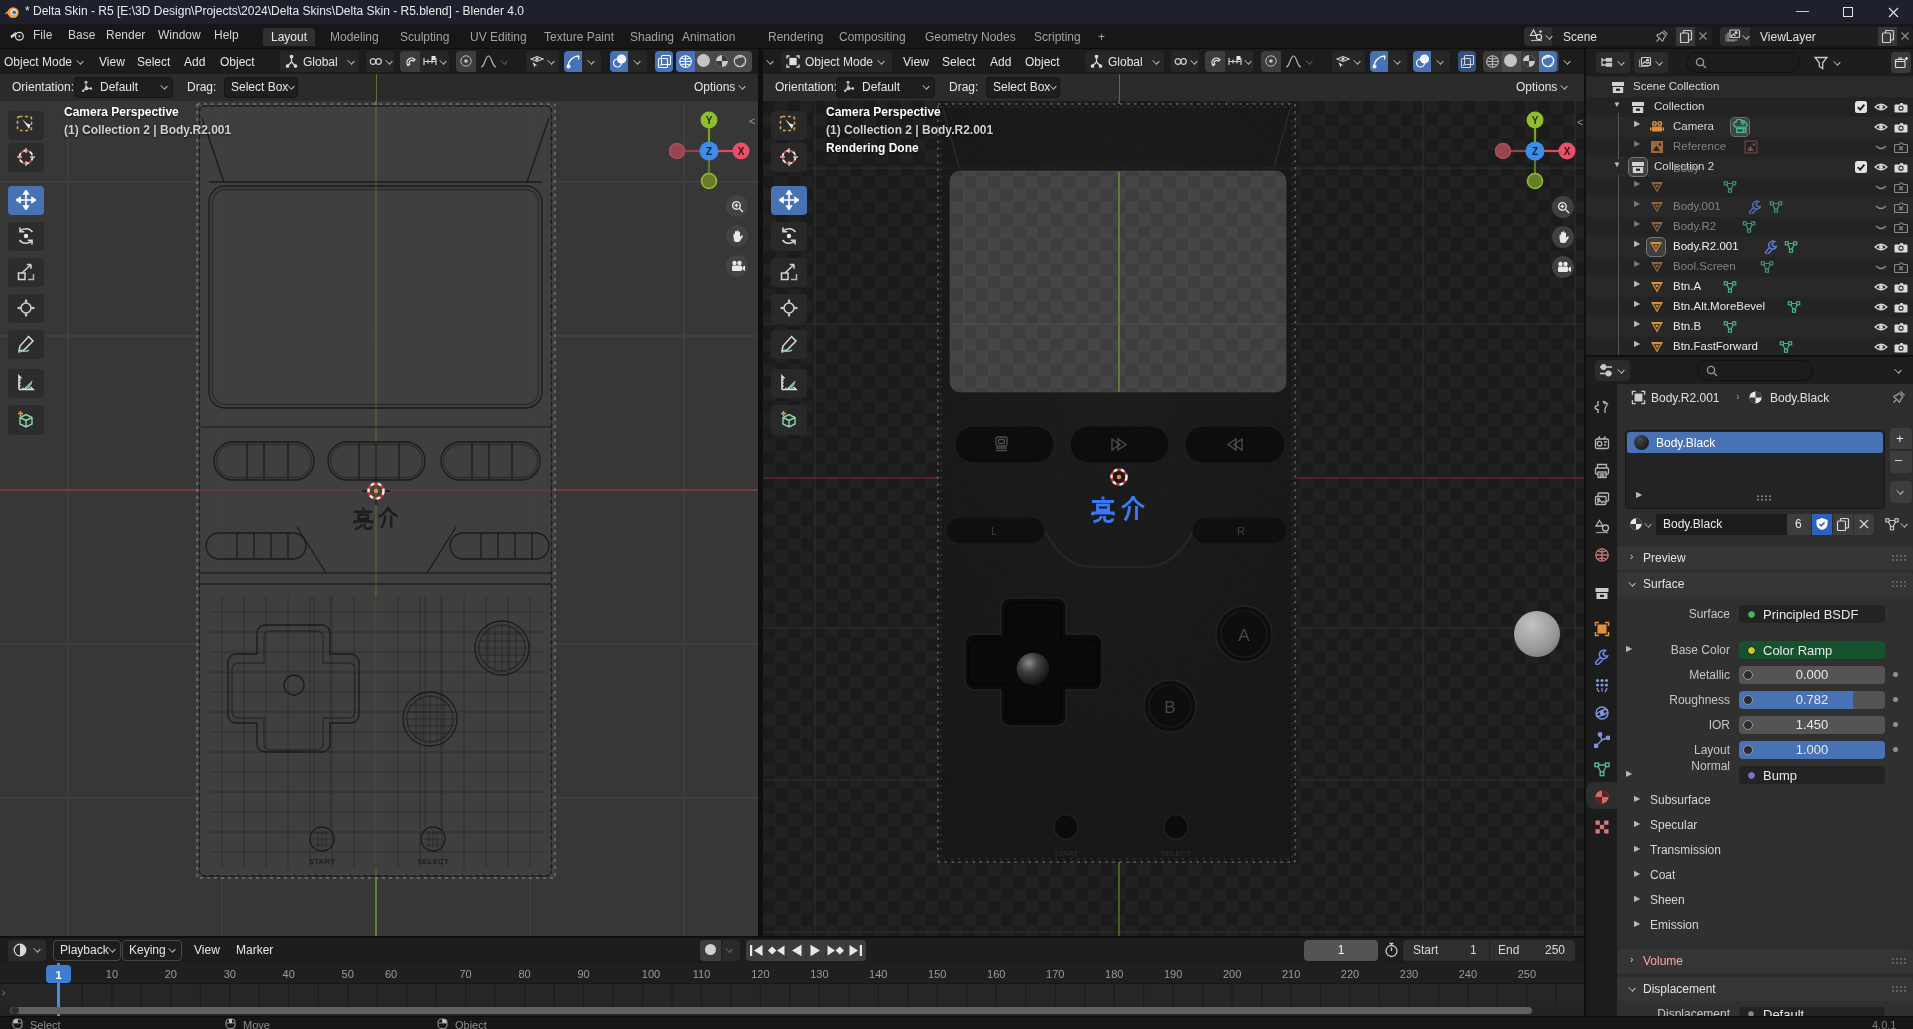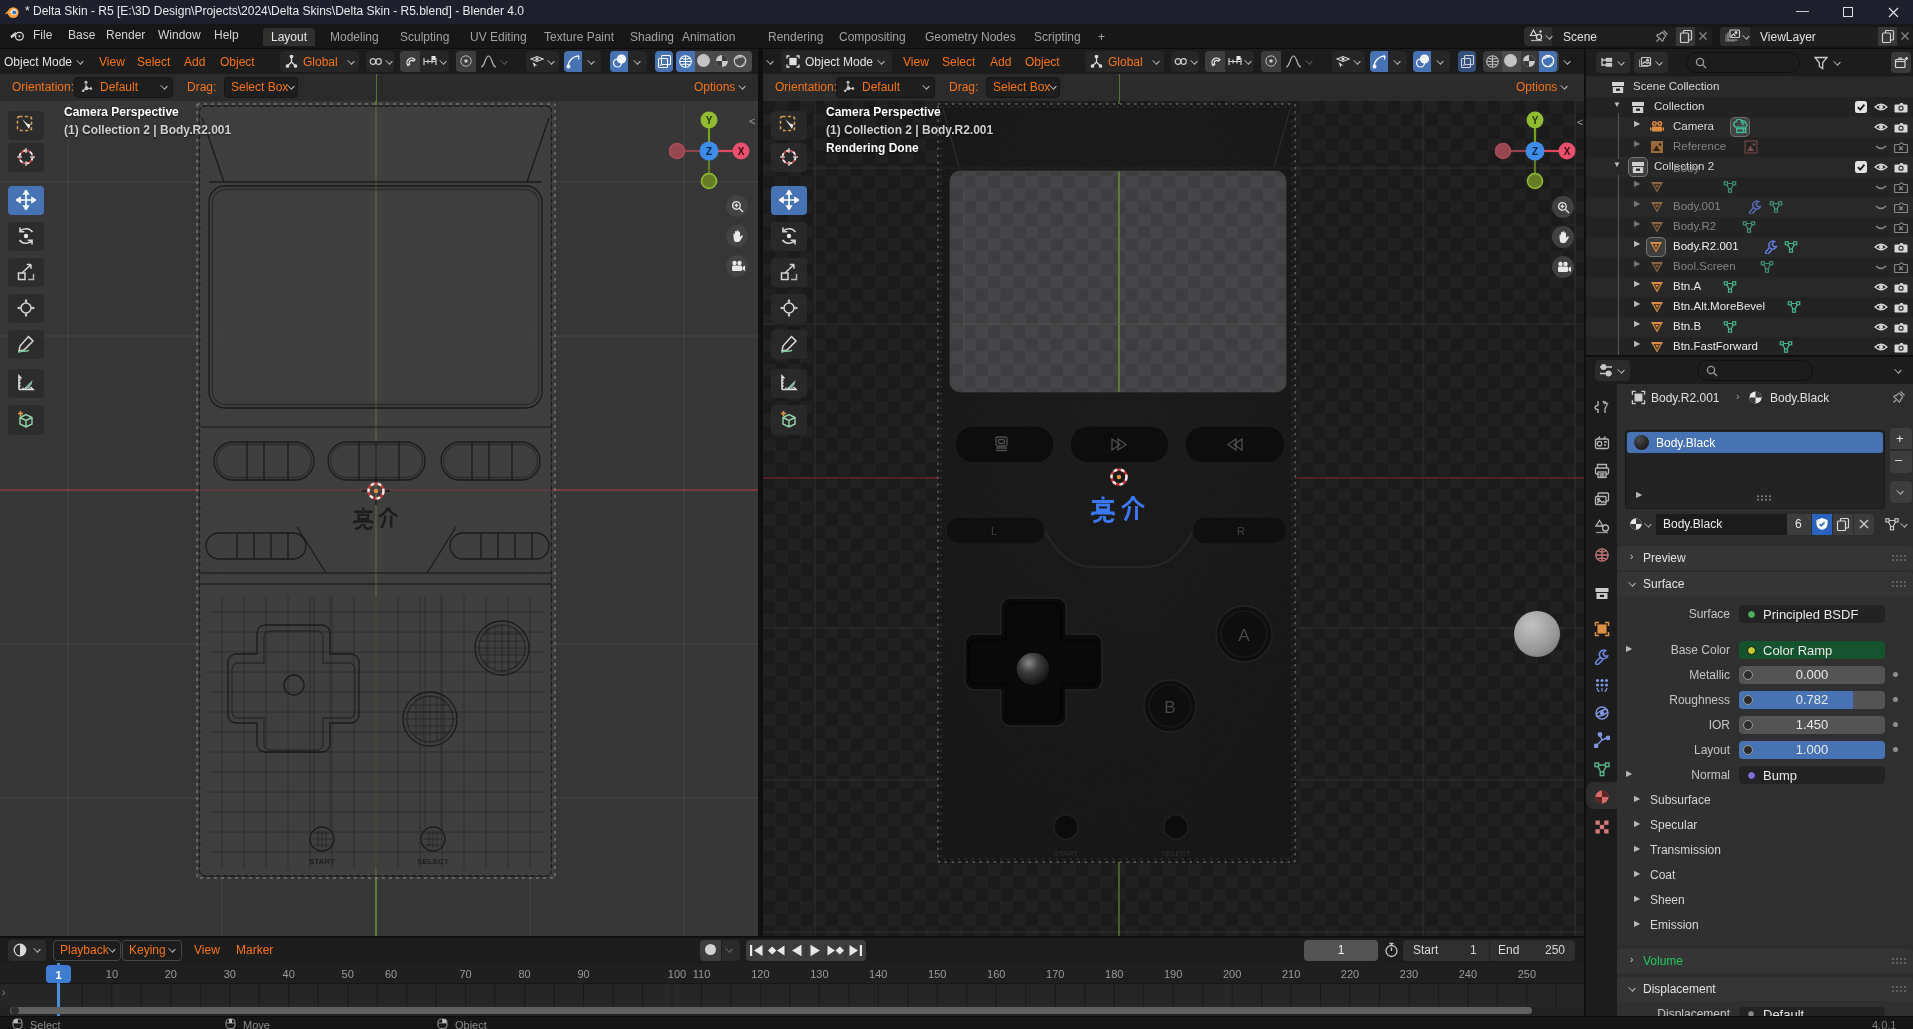--- a/index.html
+++ b/index.html
@@ -1,18 +1,18 @@
 <!DOCTYPE html>
 <html><head><meta charset="utf-8"><style>
 *{margin:0;padding:0;box-sizing:border-box}
 html,body{width:1913px;height:1029px;overflow:hidden;background:#101010}
 body{font-family:"Liberation Sans",sans-serif;-webkit-font-smoothing:antialiased}
 #root{position:absolute;left:0;top:0;width:1913px;height:1029px;background:#0f0f0f}
 .abs{position:absolute}
-.txt{color:#f97316;font-size:12px;white-space:nowrap}
+.txt{color:#e5e5e5;font-size:12px;white-space:nowrap}
 .cvv{position:absolute;width:9px;height:8px}
 .cvv::before{content:"";position:absolute;left:1px;top:0px;width:5px;height:5px;border-right:1.6px solid #c2c2c2;border-bottom:1.6px solid #c2c2c2;transform:rotate(45deg) scale(1,.75)}
 svg{display:block}
 
 #titlebar{left:0;top:0;width:1913px;height:24px;background:#1e212d;color:#e9e9ec;font-size:12px}
 #topbar{left:0;top:24px;width:1913px;height:25px;background:#171717;border-bottom:1px solid #0d0d0d}
 .menuitem{position:absolute;top:4px;font-size:12px;color:#d2d2d2}
 .wstab{position:absolute;top:3.5px;font-size:12px;color:#a2a2a2;padding:2px 8px;border-radius:4px 4px 0 0}
 .wstab.active{background:#30302f;color:#e8e8e8}
 
@@ -1382,41 +1382,41 @@
     <span class="plabel" style="left:34px;top:336px">Roughness</span>
     <div class="pwidget" style="top:334px;background:linear-gradient(90deg,#4772b3 0 78%,#545454 78%);text-align:center"><span class="abs" style="left:4px;top:4px;width:10px;height:10px;border-radius:50%;background:#2c2c2c;border:1.5px solid #9a9a9a"></span><span style="line-height:18px">0.782</span></div>
     <span class="abs" style="left:307px;top:340px;width:5px;height:5px;border-radius:50%;background:#8f8f8f"></span>
     <span class="plabel" style="left:34px;top:361px">IOR</span>
     <div class="pwidget" style="top:359px;background:#545454;text-align:center"><span class="abs" style="left:4px;top:4px;width:10px;height:10px;border-radius:50%;background:#2c2c2c;border:1.5px solid #9a9a9a"></span><span style="line-height:18px">1.450</span></div>
     <span class="abs" style="left:307px;top:365px;width:5px;height:5px;border-radius:50%;background:#8f8f8f"></span>
     <span class="plabel" style="left:34px;top:386px">Layout</span>
     <div class="pwidget" style="top:384px;background:#4772b3;text-align:center"><span class="abs" style="left:4px;top:4px;width:10px;height:10px;border-radius:50%;background:#2c2c2c;border:1.5px solid #9a9a9a"></span><span style="line-height:18px">1.000</span></div>
     <span class="abs" style="left:307px;top:390px;width:5px;height:5px;border-radius:50%;background:#8f8f8f"></span>
     <span class="abs" style="left:40px;top:412px;color:#b9b9b9;font-size:8px">▶</span>
-    <span class="plabel" style="left:34px;top:411px">Normal</span>
+    <span class="plabel" style="left:34px;top:402px">Normal</span>
     <div class="pwidget" style="top:409px;background:#232323">
         <span class="abs" style="left:8px;top:5px;width:9px;height:9px;border-radius:50%;background:#7a72d8;border:1px solid #111"></span>
         <span class="abs" style="left:24px;top:2px">Bump</span>
       </div>
     <span class="abs" style="left:48px;top:437px;color:#b9b9b9;font-size:8px">▶</span>
     <span class="abs txt" style="left:64px;top:436px;color:#d5d5d5">Subsurface</span>
     <span class="abs" style="left:48px;top:462px;color:#b9b9b9;font-size:8px">▶</span>
     <span class="abs txt" style="left:64px;top:461px;color:#d5d5d5">Specular</span>
     <span class="abs" style="left:48px;top:487px;color:#b9b9b9;font-size:8px">▶</span>
     <span class="abs txt" style="left:64px;top:486px;color:#d5d5d5">Transmission</span>
     <span class="abs" style="left:48px;top:512px;color:#b9b9b9;font-size:8px">▶</span>
     <span class="abs txt" style="left:64px;top:511px;color:#d5d5d5">Coat</span>
     <span class="abs" style="left:48px;top:537px;color:#b9b9b9;font-size:8px">▶</span>
     <span class="abs txt" style="left:64px;top:536px;color:#d5d5d5">Sheen</span>
     <span class="abs" style="left:48px;top:562px;color:#b9b9b9;font-size:8px">▶</span>
     <span class="abs txt" style="left:64px;top:561px;color:#d5d5d5">Emission</span>
 
     <div class="phead" style="left:31px;top:592px;width:296px"></div>
     <span class="abs" style="left:44px;top:597px;color:#ccc;font-size:10px">›</span>
-    <span class="abs txt" style="left:57px;top:597px;color:#22c55e">Volume</span>
+    <span class="abs txt" style="left:57px;top:597px;color:#fca5a5">Volume</span>
     <svg class="abs" style="left:305px;top:600px" width="16" height="8" viewBox="0 0 16 8">
         <g fill="#777">
           <circle cx="2" cy="2" r=".9"></circle>
           <circle cx="6" cy="2" r=".9"></circle>
           <circle cx="10" cy="2" r=".9"></circle>
           <circle cx="14" cy="2" r=".9"></circle>
           <circle cx="2" cy="6" r=".9"></circle>
           <circle cx="6" cy="6" r=".9"></circle>
           <circle cx="10" cy="6" r=".9"></circle>
           <circle cx="14" cy="6" r=".9"></circle>
@@ -1450,21 +1450,21 @@
     <div class="abs" style="left:0;top:26px;width:1584px;height:20px;background:#1f1f1f">
     <span class="fnum" style="left:111.9px">10</span>
     <span class="fnum" style="left:170.8px">20</span>
     <span class="fnum" style="left:229.8px">30</span>
     <span class="fnum" style="left:288.7px">40</span>
     <span class="fnum" style="left:347.7px">50</span>
     <span class="fnum" style="left:391px">60</span>
     <span class="fnum" style="left:465.6px">70</span>
     <span class="fnum" style="left:524.6px">80</span>
     <span class="fnum" style="left:583.5px">90</span>
-    <span class="fnum" style="left:677px">100</span>
+    <span class="fnum" style="left:651px">100</span>
     <span class="fnum" style="left:701.5px">110</span>
     <span class="fnum" style="left:760.4px">120</span>
     <span class="fnum" style="left:819.4px">130</span>
     <span class="fnum" style="left:878.3px">140</span>
     <span class="fnum" style="left:937.3px">150</span>
     <span class="fnum" style="left:996.3px">160</span>
     <span class="fnum" style="left:1055.2px">170</span>
     <span class="fnum" style="left:1114.2px">180</span>
     <span class="fnum" style="left:1173.1px">190</span>
     <span class="fnum" style="left:1232.1px">200</span>

